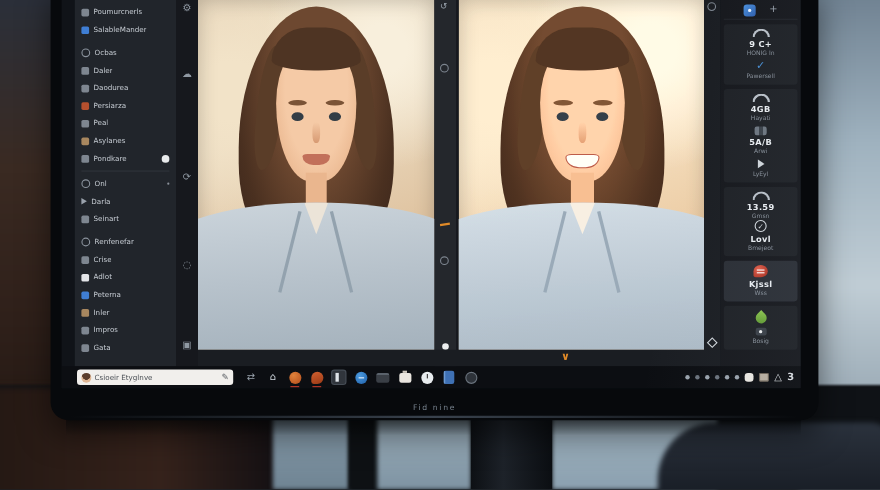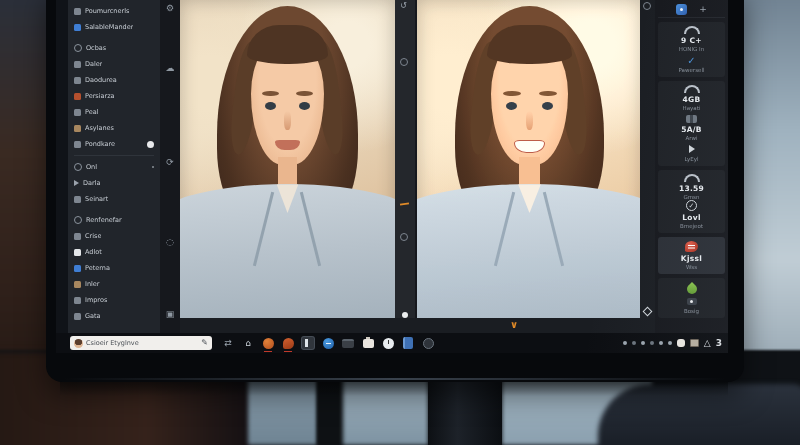--- a/index.html
+++ b/index.html
@@ -434,15 +434,16 @@
           <span class="t-dot"></span>
           <span class="t-dot"></span>
           <span class="t-blob"></span>
           <span class="t-photo"></span>
           <span class="t-tri">△</span>
           <span class="t-three">3</span>
         </div>
       </div>
 
     </div>
+    <div class="brand">Fid nine</div>
   </div>
 
 </div>
 
 </body></html>

